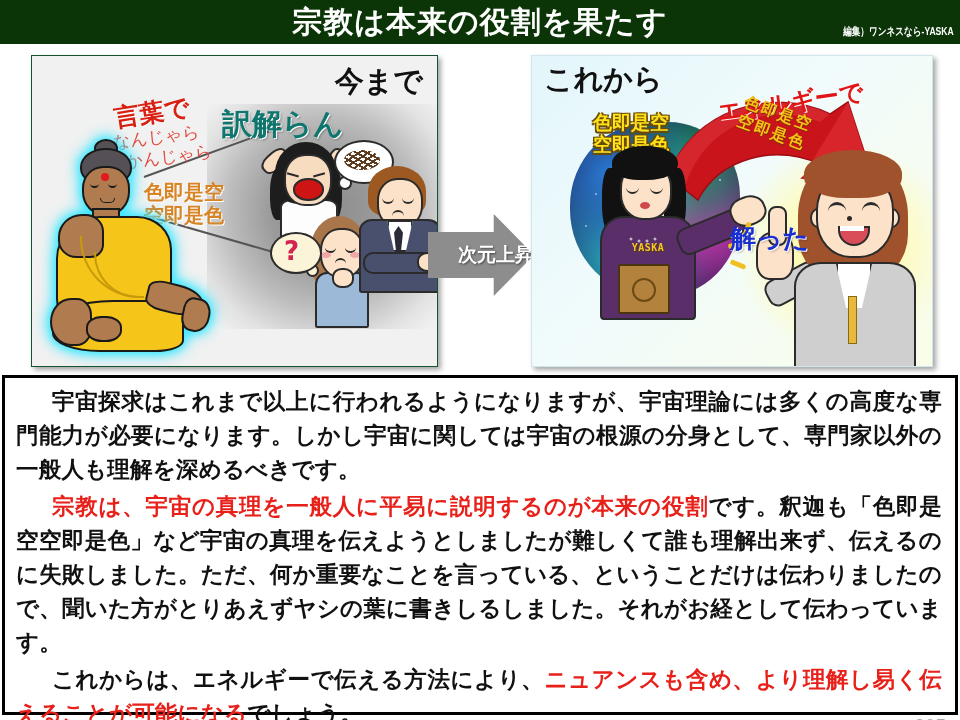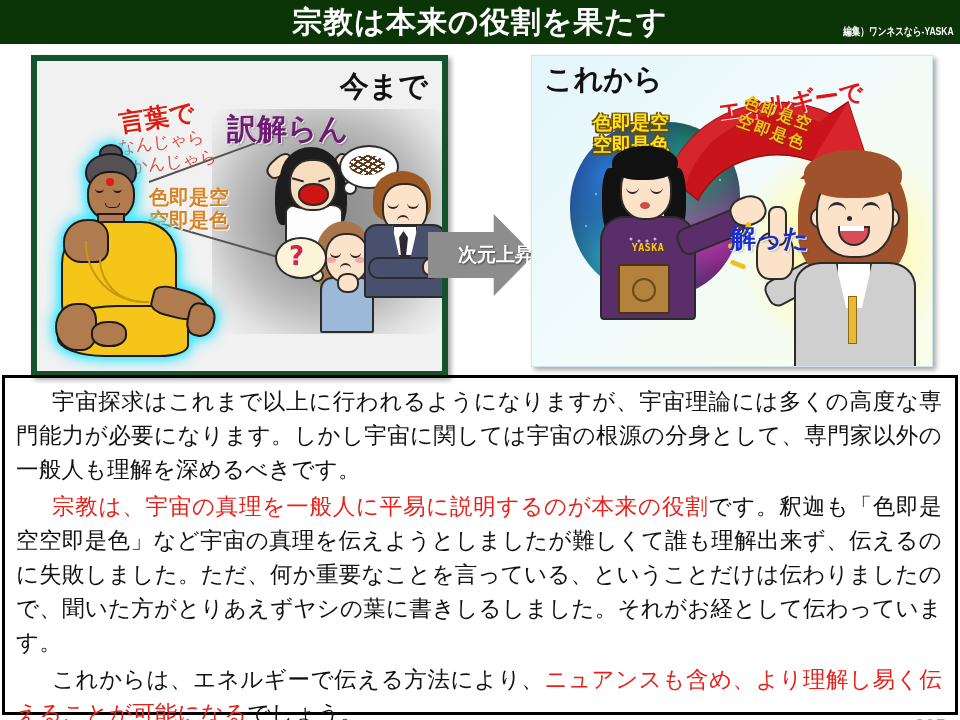--- a/index.html
+++ b/index.html
@@ -29,21 +29,21 @@
   
   .illus-band{position:absolute;left:0;top:44px;width:960px;height:332px;background:#fff;}
 
   .panel{position:absolute;top:11px;height:310px;overflow:hidden;}
   .panel-shadow{box-shadow:3px 3px 5px rgba(0,0,0,.35);}
 
   
   #panel-left{
     left:31px;width:405px;
     background:#f1f1f1;
-    border:6px solid #14532d;
+    border:1px solid #14532d;
   }
   #panel-left .blob{
     position:absolute;left:175px;top:48px;width:235px;height:225px;
     background:radial-gradient(ellipse at 50% 48%,#8b8b8b 0%,#9a9a9a 32%,#bdbdbd 58%,#e2e2e2 80%,#f1f1f1 95%);
   }
   .label-imamade{
     position:absolute;right:14px;top:6px;font-size:29px;font-weight:bold;color:#111;
     font-family:"DejaVu Sans","Liberation Sans",sans-serif;
   }
   .t-kotobade{
@@ -53,21 +53,21 @@
   }
   .t-nanjara{
     position:absolute;left:82px;top:70px;font-size:17px;color:#e0493c;line-height:1.25;
     transform:rotate(-7deg);font-family:"DejaVu Sans",sans-serif;
   }
   .t-shiki-o{
     position:absolute;left:112px;top:125px;font-size:20px;font-weight:bold;color:#d88424;
     line-height:1.15;text-shadow:1px 1px 0 #fff;font-family:"DejaVu Sans",sans-serif;
   }
   .t-wakaran{
-    position:absolute;left:190px;top:48px;font-size:30px;font-weight:bold;color:#701a75;
+    position:absolute;left:190px;top:48px;font-size:30px;font-weight:bold;color:#0f766e;
     text-shadow:1px 1px 0 #fff,2px 2px 2px rgba(0,0,0,.25);
     font-family:"DejaVu Sans",sans-serif;
   }
   .ray{position:absolute;background:#555;height:2px;transform-origin:left center;}
 
   
   .buddha{position:absolute;left:18px;top:92px;width:150px;height:205px;
     filter:drop-shadow(0 0 7px #3fe8ff) drop-shadow(0 0 4px #3fe8ff);}
   .bd{position:absolute;}
   .bd-hair{left:30px;top:0;width:48px;height:34px;background:#555055;border:2px solid #1a1a1a;border-radius:50% 50% 46% 46%;}
@@ -271,21 +271,21 @@
   .frame-l{position:absolute;left:2px;top:375px;width:3px;height:340px;background:#000;}
   .frame-r{position:absolute;left:955px;top:375px;width:3px;height:340px;background:#000;}
   .frame-b{position:absolute;left:2px;top:712px;width:956px;height:3px;background:#000;}
 
   .bodytext{
     position:absolute;left:16px;top:384px;width:926px;
     font-size:22.5px;line-height:34px;color:#111;
     font-family:"DejaVu Sans","Liberation Sans",sans-serif;
     letter-spacing:.2px;
   }
-  .bodytext p{margin:0 0 3px 0;text-indent:1.6em;text-align:justify;}
+  .bodytext p{margin:0 0 3px 0;text-indent:1.6em;text-align:justify;font-weight:bold;}
   .red{color:#e8201a;}
 
   .pagenum{
     position:absolute;right:14px;top:688px;color:#a6a6a6;font-size:19px;
     font-family:"Liberation Sans",sans-serif;
     margin-top:27px;
   }
 </style>
 </head>
 <body>

